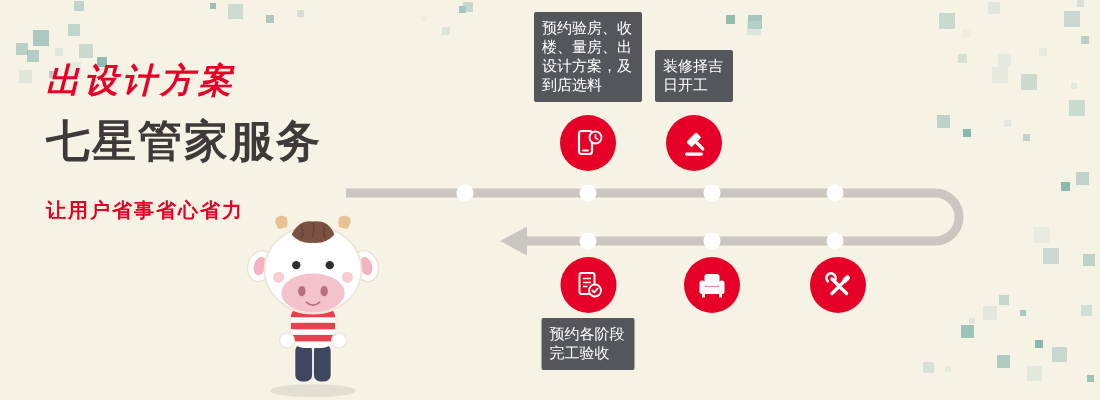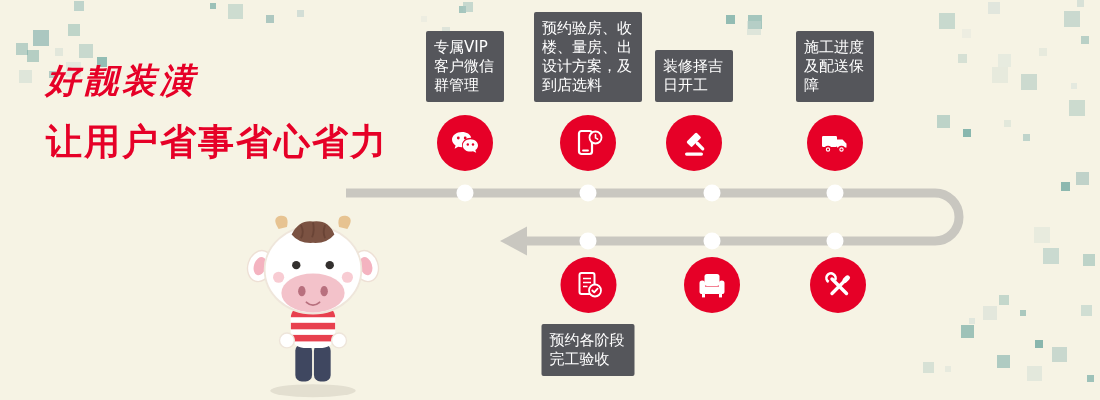--- a/index.html
+++ b/index.html
@@ -6,27 +6,27 @@
   body{font-family:"DejaVu Sans","Liberation Sans",sans-serif;background:#ffffff}
   .banner{position:relative;width:1100px;height:400px;background:var(--background,#f6f3e4);overflow:hidden}
   .mosaic{position:absolute;inset:0}
   .mosaic div{position:absolute}
   .timeline{position:absolute;left:0;top:0;pointer-events:none}
   .tl-line{stroke:var(--line-gray,#c9c7c0)}
   .tl-arrow{fill:var(--line-gray,#c9c7c0)}
   .brand{position:absolute;left:46px;top:58px}
   .brand-tagline{font-size:34px;font-weight:bold;font-style:italic;color:var(--accent-red,#e60027);letter-spacing:4px}
   .brand-title{margin-top:8px;font-size:44px;font-weight:bold;color:var(--title-dark,#3d3a39);letter-spacing:2px}
-  .brand-subtitle{margin-top:14px;font-size:36px;font-weight:bold;color:var(--accent-red,#e60027);letter-spacing:2px}
+  .brand-subtitle{margin-top:26px;font-size:20px;font-weight:bold;color:var(--accent-red,#e60027);letter-spacing:2px}
   .mascot{position:absolute;left:243px;top:214px}
   .step{position:absolute;display:flex;flex-direction:column;align-items:center;transform:translateX(-50%)}
   .step.top{top:0;height:171px;justify-content:flex-end}
   .step.top .label{margin-bottom:13px}
   .step.bottom{top:257px}
-  .step.bottom .label{margin-top:11px}
+  .step.bottom .label{margin-top:5px}
   .label{background:var(--label-bg,#55565b);color:#fff;font-size:15px;line-height:19px;padding:7px 8px;border-radius:2px;text-align:left;word-break:break-all}
   .circle{width:56px;height:56px;border-radius:50%;background:var(--accent-red,#e60027);display:flex;align-items:center;justify-content:center;flex:0 0 auto}
   .accf{fill:var(--accent-red,#e60027)}
   .accs{stroke:var(--accent-red,#e60027)}
   .s1{left:465px}.s2{left:588px}.s3{left:694px}.s4{left:835px}
   .b1{left:588px}.b2{left:712px}.b3{left:838px}
   .s1 .label{width:78px}
   .s2 .label{width:108px}
   .s3 .label,.s4 .label,.b2 .label{width:78px}
   .b1 .label,.b3 .label{width:93px}
@@ -104,21 +104,22 @@
       <circle cx="588" cy="193" r="8.5"></circle>
       <circle cx="712" cy="193" r="8.5"></circle>
       <circle cx="835" cy="193" r="8.5"></circle>
       <circle cx="588" cy="241" r="8.5"></circle>
       <circle cx="712" cy="241" r="8.5"></circle>
       <circle cx="835" cy="241" r="8.5"></circle>
     </g>
   </svg>
 
   <div class="brand">
-    <div class="brand-tagline">好靓装潢</div>
+    <div class="brand-tagline">出设计方案</div>
+    <div class="brand-title">七星管家服务</div>
     <div class="brand-subtitle">让用户省事省心省力</div>
   </div>
 
   <svg class="mascot" width="140" height="186" viewBox="0 0 150 200">
     <ellipse cx="75" cy="190" rx="46" ry="7" fill="rgba(60,50,40,0.10)"></ellipse>
     <rect x="56" y="140" width="18" height="40" rx="7" fill="#3f4760"></rect>
     <rect x="76" y="140" width="18" height="40" rx="7" fill="#3f4760"></rect>
     <clipPath id="shirtClip">
         <rect x="51" y="98" width="48" height="46" rx="14"></rect>
       </clipPath>
@@ -142,33 +143,20 @@
     <circle cx="57" cy="55" r="4.5" fill="#33302e"></circle>
     <circle cx="93" cy="55" r="4.5" fill="#33302e"></circle>
     <circle cx="38" cy="68" r="6" fill="#f7c6ce" opacity="0.9"></circle>
     <circle cx="112" cy="68" r="6" fill="#f7c6ce" opacity="0.9"></circle>
     <ellipse cx="75" cy="85" rx="34" ry="21" fill="#f3c2ca"></ellipse>
     <ellipse cx="63" cy="83" rx="4" ry="5.5" fill="#b8707e"></ellipse>
     <ellipse cx="87" cy="83" rx="4" ry="5.5" fill="#b8707e"></ellipse>
     <path d="M68 95 Q75 101 82 95" stroke="#b8707e" stroke-width="2" fill="none" stroke-linecap="round"></path>
   </svg>
 
-  <div class="step top s1">
-    <div class="label">专属VIP客户微信群管理</div>
-    <div class="circle">
-      <svg width="32" height="32" viewBox="0 0 32 32">
-        <path fill="#fff" d="M13 5C7.5 5 3 8.4 3 12.6c0 2.4 1.4 4.5 3.6 5.9l-1 3.2 3.6-1.9c1.1.3 2.3.5 3.6.5h.6c-.3-.8-.4-1.6-.4-2.4 0-4 3.9-7.2 8.7-7.2h.5C21.6 7.4 17.7 5 13 5z"></path>
-        <circle cx="9.3" cy="11" r="1.4" class="accf"></circle>
-        <circle cx="16.2" cy="11" r="1.4" class="accf"></circle>
-        <path fill="#fff" d="M29 18.4c0-3.4-3.4-6.2-7.6-6.2s-7.6 2.8-7.6 6.2 3.4 6.2 7.6 6.2c.9 0 1.8-.1 2.6-.4l3.2 1.6-.9-2.8c1.7-1.1 2.7-2.8 2.7-4.6z"></path>
-        <circle cx="18.8" cy="17.5" r="1.2" class="accf"></circle>
-        <circle cx="24" cy="17.5" r="1.2" class="accf"></circle>
-      </svg>
-    </div>
-  </div>
 
   <div class="step top s2">
     <div class="label">预约验房、收楼、量房、出设计方案，及到店选料</div>
     <div class="circle">
       <svg width="32" height="32" viewBox="0 0 32 32">
         <rect x="7" y="4" width="13" height="23" rx="2.5" fill="none" stroke="#fff" stroke-width="2.2"></rect>
         <line x1="11" y1="23.5" x2="16" y2="23.5" stroke="#fff" stroke-width="1.8" stroke-linecap="round"></line>
         <circle cx="23.5" cy="10.5" r="6" class="accf" stroke="#fff" stroke-width="1.8"></circle>
         <path d="M23.5 7.8v3l2.1 1.4" fill="none" stroke="#fff" stroke-width="1.6" stroke-linecap="round"></path>
       </svg>
@@ -181,33 +169,20 @@
       <svg width="32" height="32" viewBox="0 0 32 32">
         <g transform="rotate(-45 16 13)">
           <rect x="9" y="9" width="14" height="7.5" rx="1.5" fill="#fff"></rect>
           <rect x="14.4" y="16" width="3.2" height="11" rx="1.6" fill="#fff"></rect>
         </g>
         <rect x="7" y="25.5" width="18" height="3.2" rx="1.6" fill="#fff"></rect>
       </svg>
     </div>
   </div>
 
-  <div class="step top s4">
-    <div class="label">施工进度及配送保障</div>
-    <div class="circle">
-      <svg width="32" height="32" viewBox="0 0 32 32">
-        <rect x="3" y="9" width="15" height="11" rx="1.2" fill="#fff"></rect>
-        <path d="M18 12.5h5.5l4 4.2V20.5H18z" fill="#fff"></path>
-        <circle cx="9" cy="22.5" r="3" fill="#fff" class="accs" stroke-width="1.6"></circle>
-        <circle cx="22.5" cy="22.5" r="3" fill="#fff" class="accs" stroke-width="1.6"></circle>
-        <circle cx="9" cy="22.5" r="1.1" class="accf"></circle>
-        <circle cx="22.5" cy="22.5" r="1.1" class="accf"></circle>
-      </svg>
-    </div>
-  </div>
 
   <div class="step bottom b1">
     <div class="circle">
       <svg width="32" height="32" viewBox="0 0 32 32">
         <rect x="7" y="4" width="15" height="21" rx="2" fill="none" stroke="#fff" stroke-width="2"></rect>
         <line x1="10.5" y1="9.5" x2="18.5" y2="9.5" stroke="#fff" stroke-width="1.7"></line>
         <line x1="10.5" y1="13.5" x2="18.5" y2="13.5" stroke="#fff" stroke-width="1.7"></line>
         <line x1="10.5" y1="17.5" x2="15" y2="17.5" stroke="#fff" stroke-width="1.7"></line>
         <circle cx="22.5" cy="21.5" r="6" class="accf" stroke="#fff" stroke-width="1.8"></circle>
         <path d="M19.8 21.5l1.9 1.9 3.4-3.8" fill="none" stroke="#fff" stroke-width="1.8" stroke-linecap="round" stroke-linejoin="round"></path>

